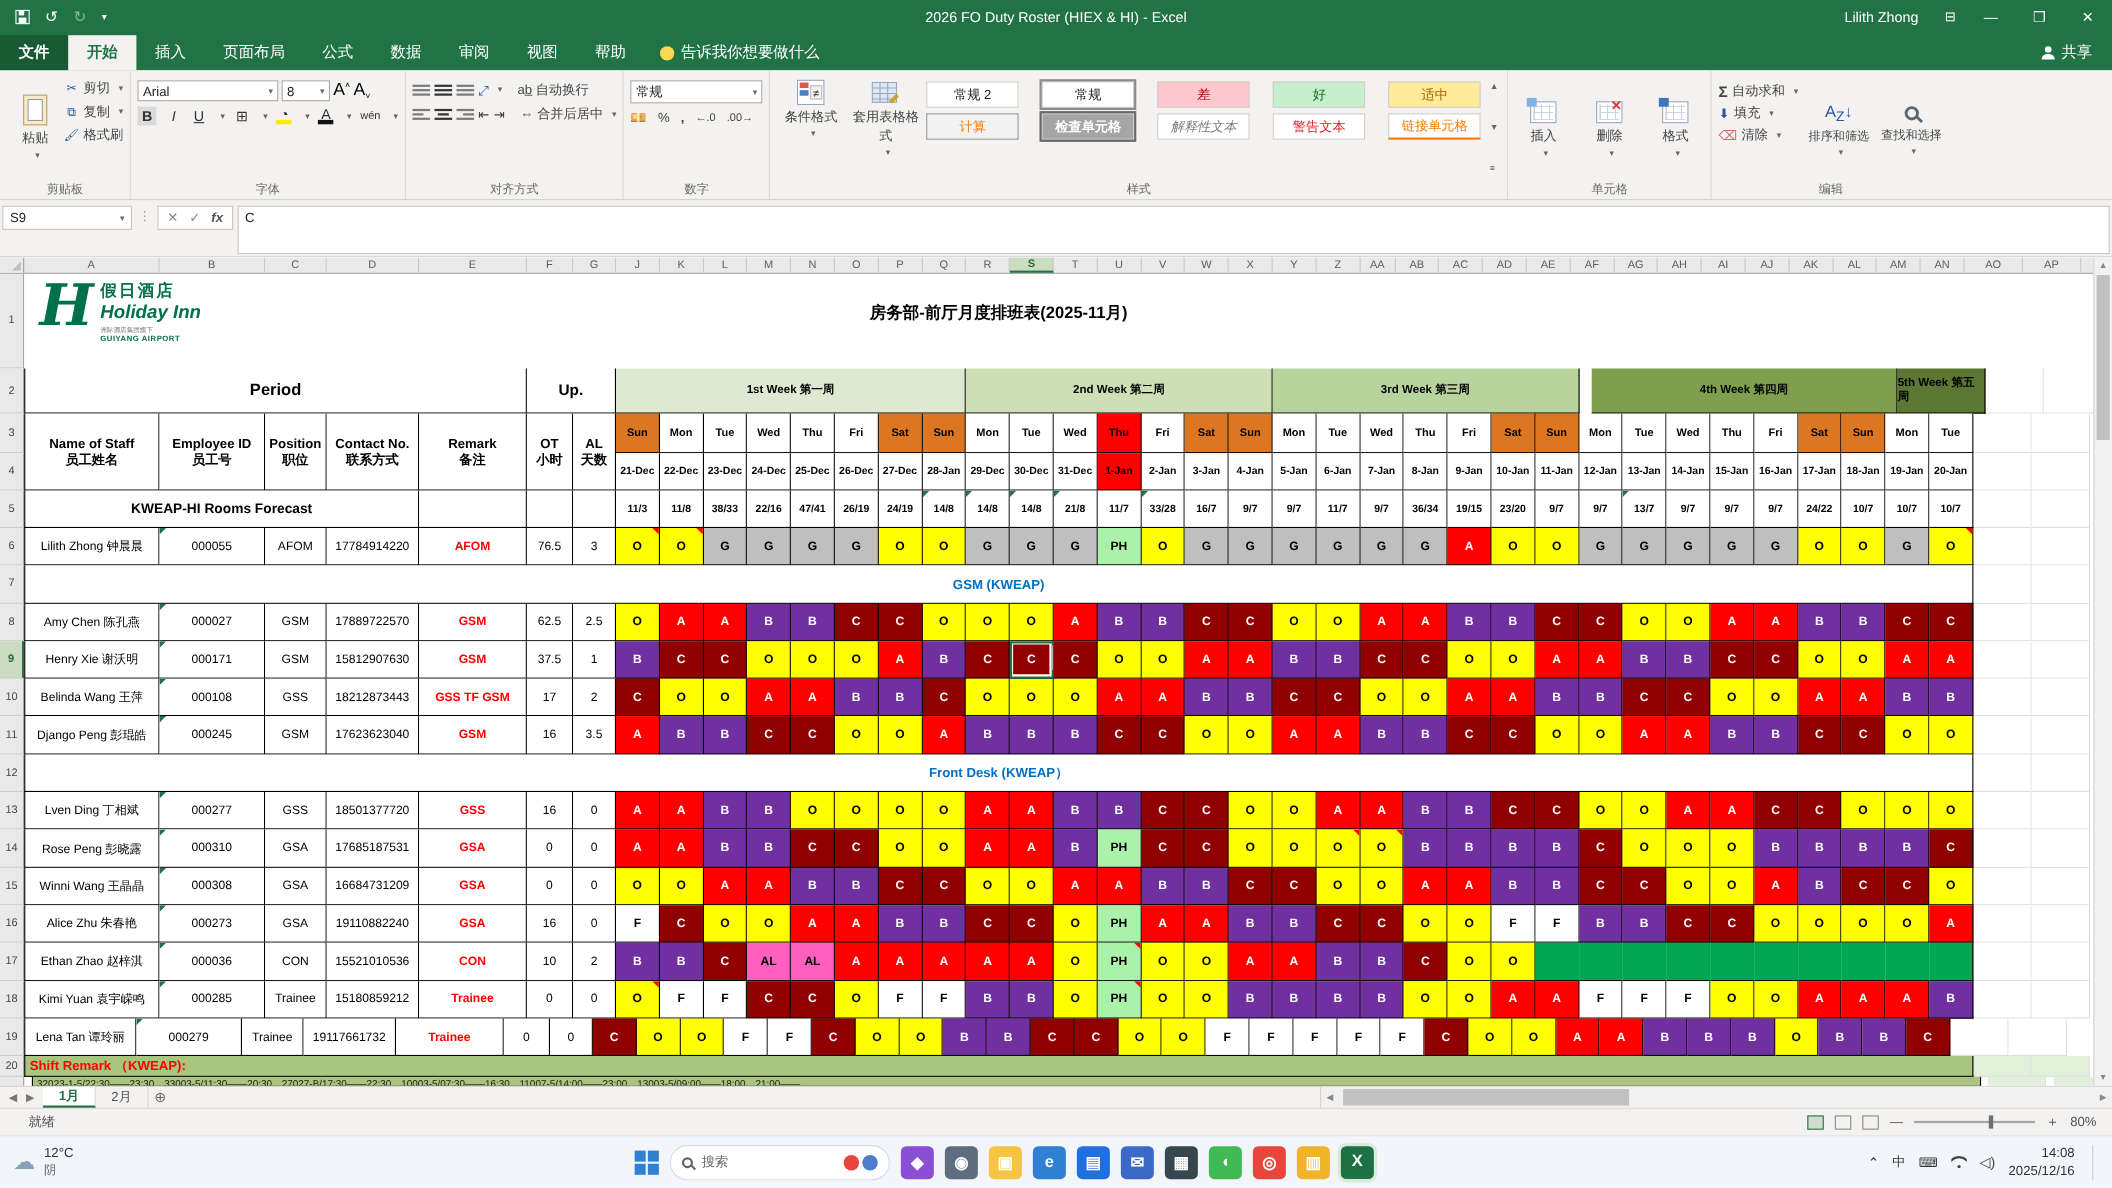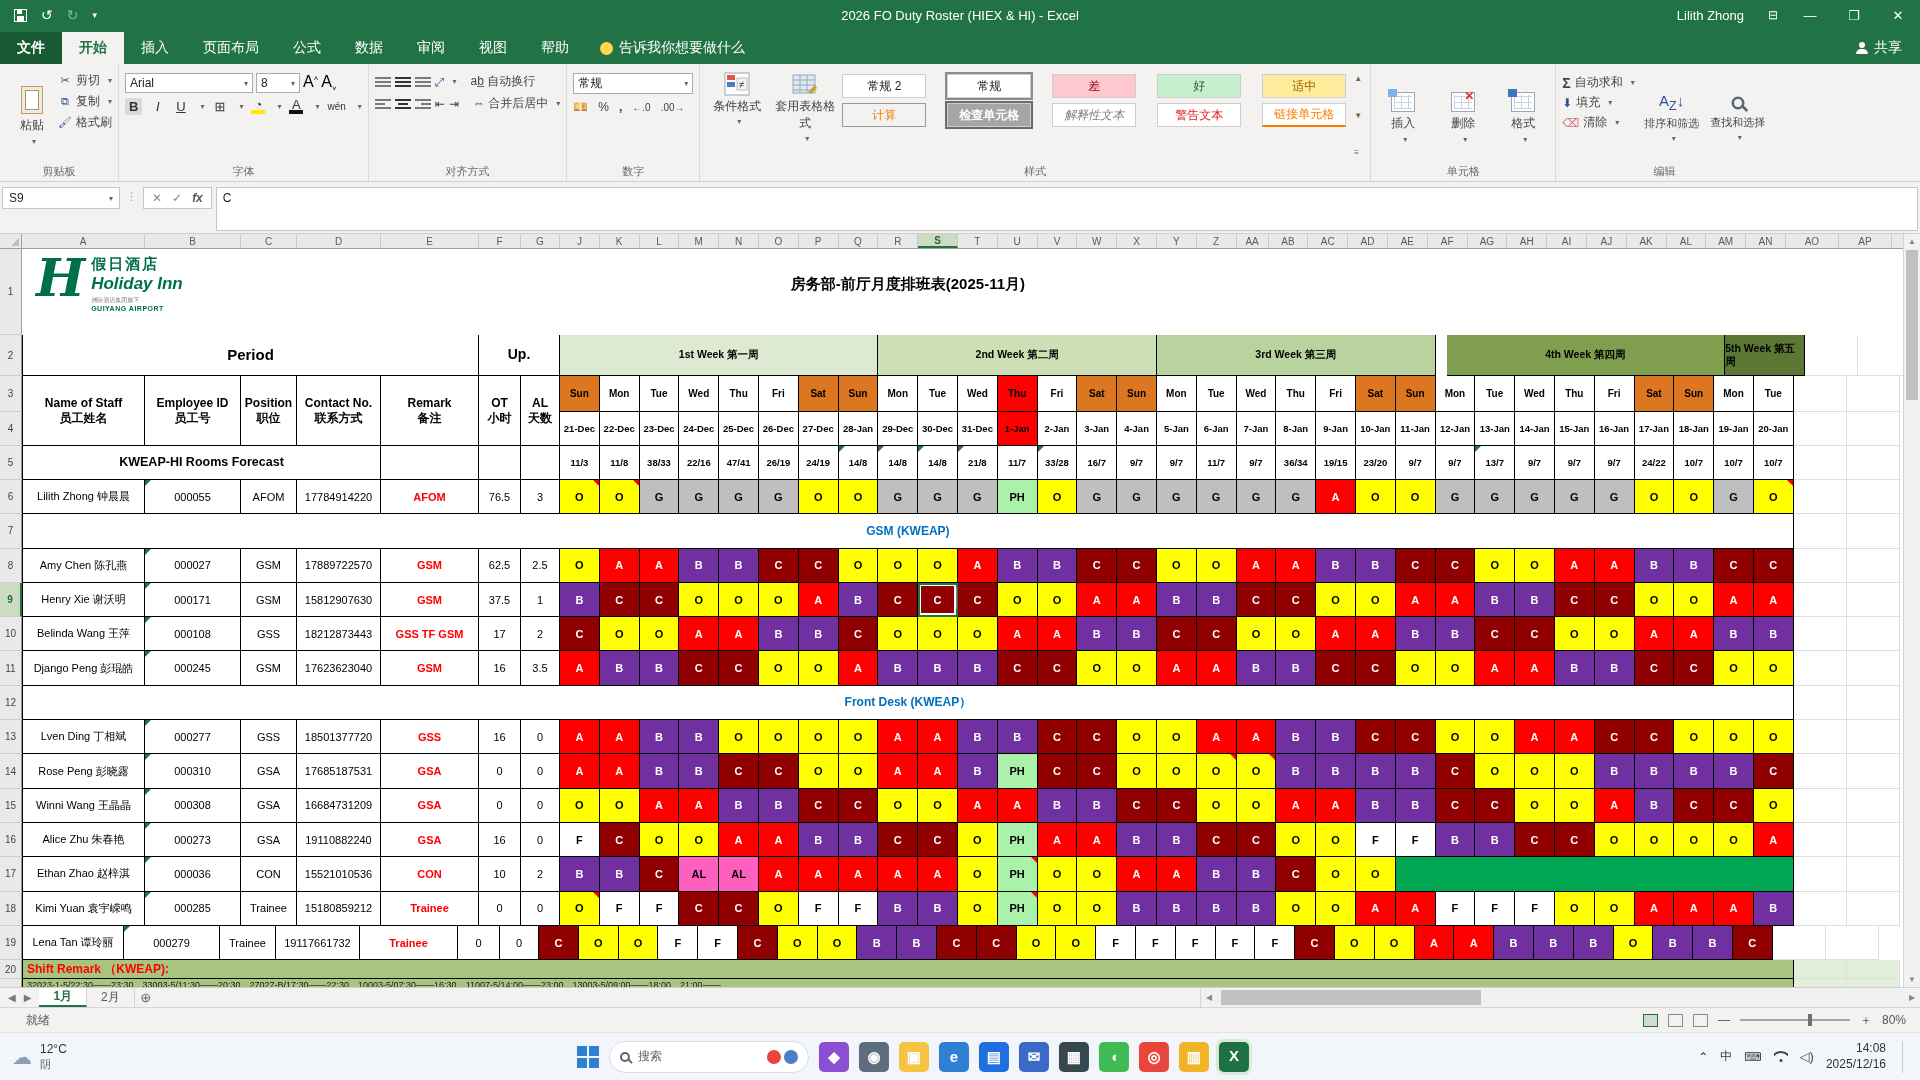--- a/index.html
+++ b/index.html
@@ -1188,21 +1188,21 @@
         <div class="c shift" style="width: 39.8px; flex: 0 0 auto; background: rgb(144, 0, 0); color: rgb(255, 255, 255);">C</div>
         <div class="ghost" style="width: 53px; flex: 0 0 auto;"></div>
         <div class="ghost" style="width: 53px; flex: 0 0 auto;"></div>
       </div>
       <div class="srow0" style="height: 19px;">
         <div class="gut" style="width: 22px; flex: 0 0 auto;">20</div>
         <div class="c bl" style="width: 1771.8px; flex: 0 0 auto; background: rgb(169, 196, 126); color: rgb(255, 0, 0); font-weight: bold; justify-content: flex-start; padding-left: 4px; font-size: 12px;">Shift Remark （KWEAP):</div>
         <div class="ghost" style="width: 53px; flex: 0 0 auto; background: rgb(226, 239, 218);"></div>
         <div class="ghost" style="width: 53px; flex: 0 0 auto; background: rgb(226, 239, 218);"></div>
       </div>
-      <div class="srow0" style="height: 9px;">
+      <div class="srow0" style="height: 9px; justify-content: space-between;">
         <div class="gut" style="width: 22px; flex: 0 0 auto;"></div>
         <div class="c bl" style="width: 1771.8px; flex: 0 0 auto; background: rgb(169, 196, 126); justify-content: flex-start; overflow: hidden; align-items: flex-start;">
           <div style="font-size: 9px; color: rgb(26, 26, 26); white-space: nowrap; padding-left: 4px;">32023-1-5/22:30——23:30　33003-5/11:30——20:30　27027-B/17:30——22:30　10003-5/07:30——16:30　11007-5/14:00——23:00　13003-5/09:00——18:00　21:00——</div>
         </div>
         <div class="ghost" style="width: 53px; flex: 0 0 auto; background: rgb(226, 239, 218);"></div>
         <div class="ghost" style="width: 53px; flex: 0 0 auto; background: rgb(226, 239, 218);"></div>
       </div>
     </div>
   <div id="vscroll">
     <div style="padding-top:3px">▲</div>

